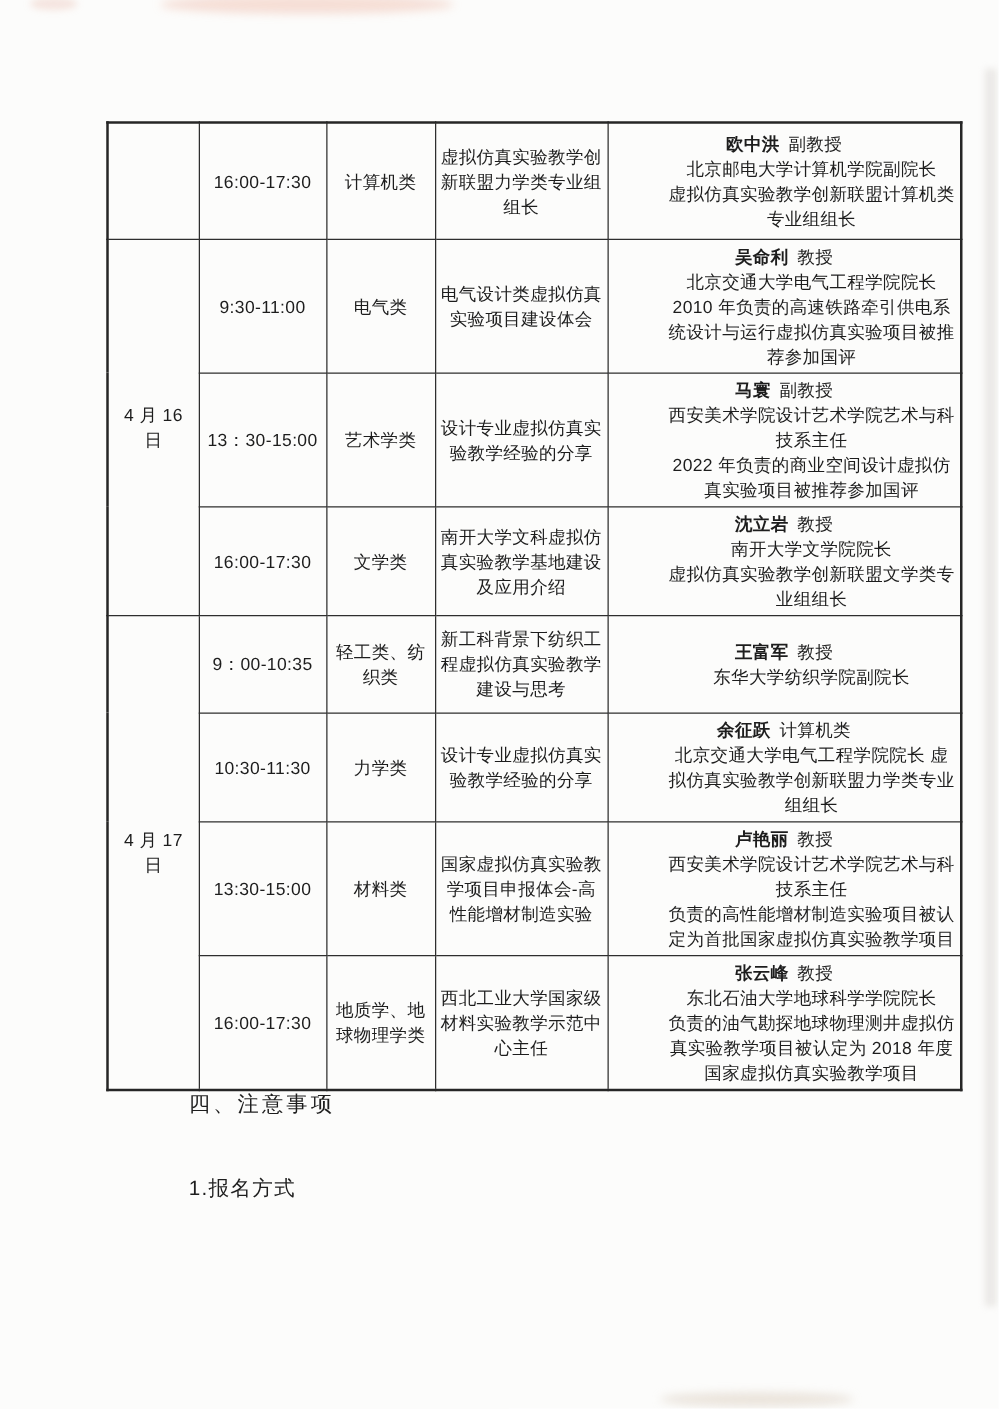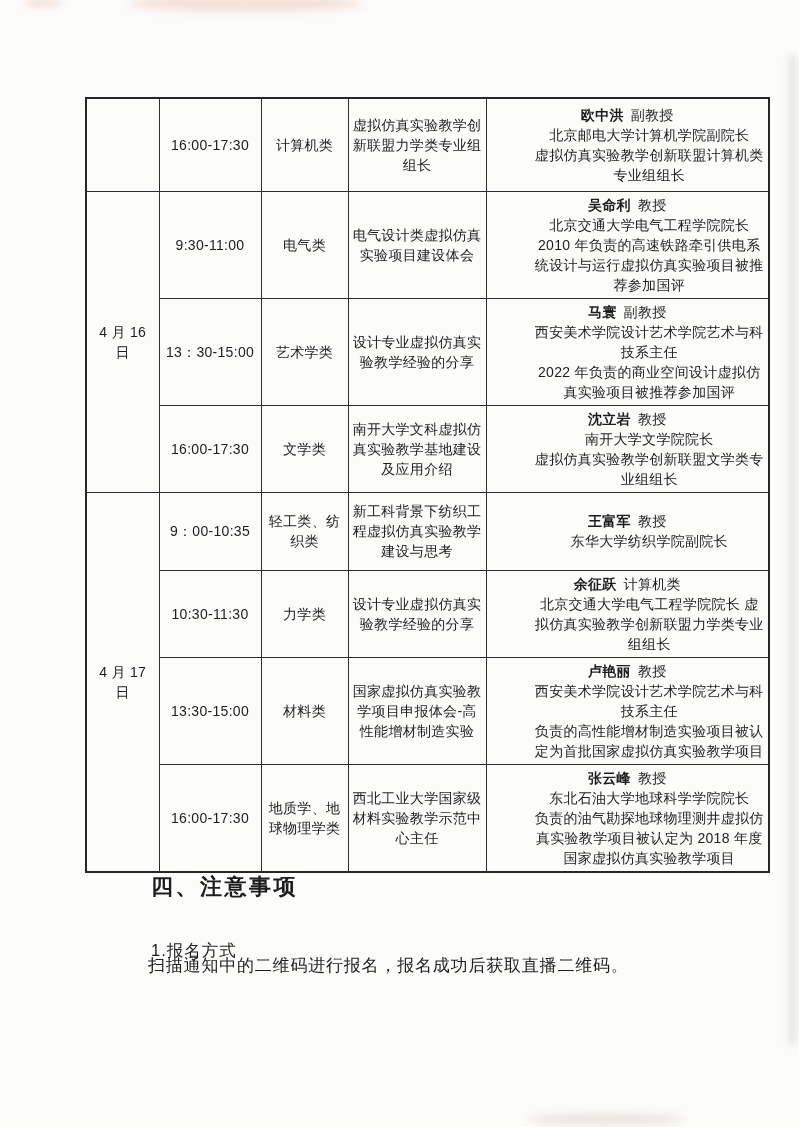--- a/index.html
+++ b/index.html
@@ -65,21 +65,21 @@
   tr.r1 { height: 97px;  }
   tr.r2 { height: 102px; }
   tr.r3 { height: 78px;  }
   tr.r4 { height: 78px;  }
   tr.r5 { height: 74px;  }
   tr.r6 { height: 106px; }
   tr.r7 { height: 107px; }
   
   .notes-heading {
     position: absolute; left: 151px; top: 872px;
-    font-size: 22px; font-weight: 700; letter-spacing: 2.5px;
+    font-size: 17px; font-weight: 400; letter-spacing: 2.5px;
   }
   .notes-item {
     position: absolute; left: 151px; top: 940px;
     font-size: 16.5px; letter-spacing: 1px;
   }
   .notes-para {
     position: absolute; left: 148px; top: 954px;
     font-size: 17px; letter-spacing: 0.8px;
   }
 </style>
@@ -181,15 +181,14 @@
           <div><span class="sp-name">张云峰</span><span>教授</span></div>
           <div class="sp-details">东北石油大学地球科学学院院长
 负责的油气勘探地球物理测井虚拟仿真实验教学项目被认定为 2018 年度国家虚拟仿真实验教学项目</div>
         </td>
       </tr>
     </tbody>
   </table>
 
   <div class="notes-heading">四、注意事项</div>
   <div class="notes-item">1.报名方式</div>
-  <div class="notes-para">扫描通知中的二维码进行报名，报名成功后获取直播二维码。</div>
 
 </div>
 
 </body></html>

